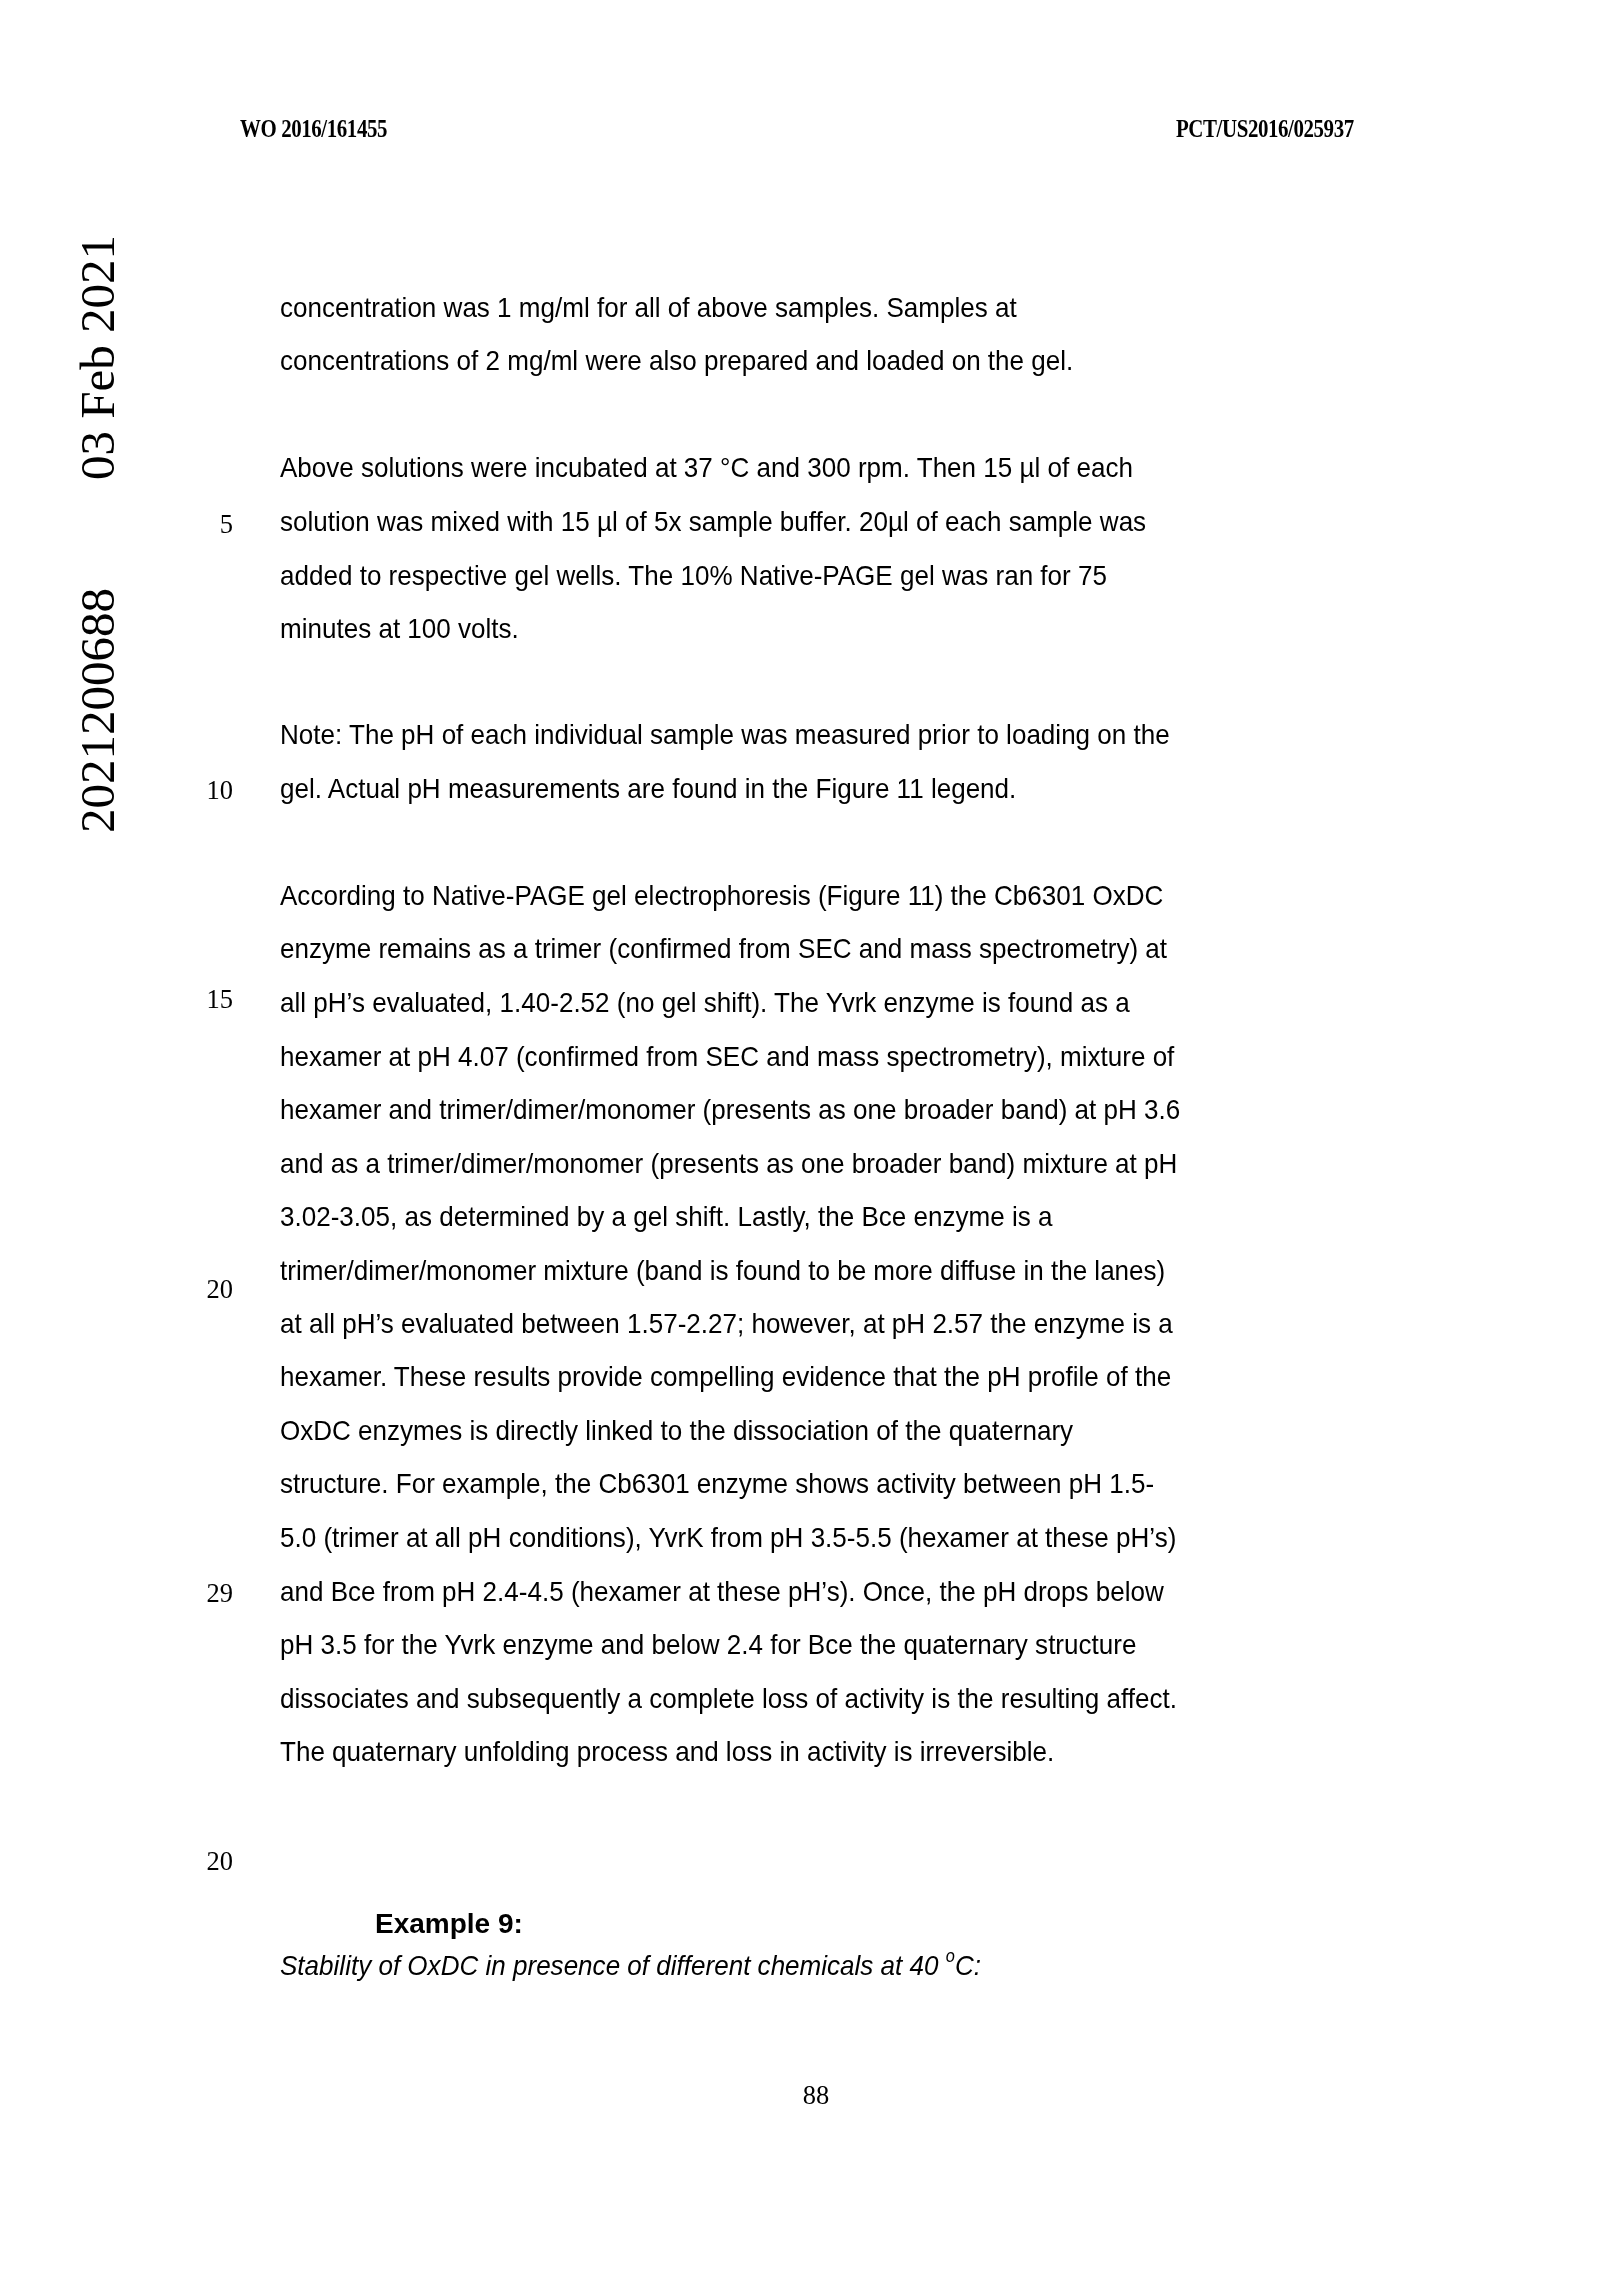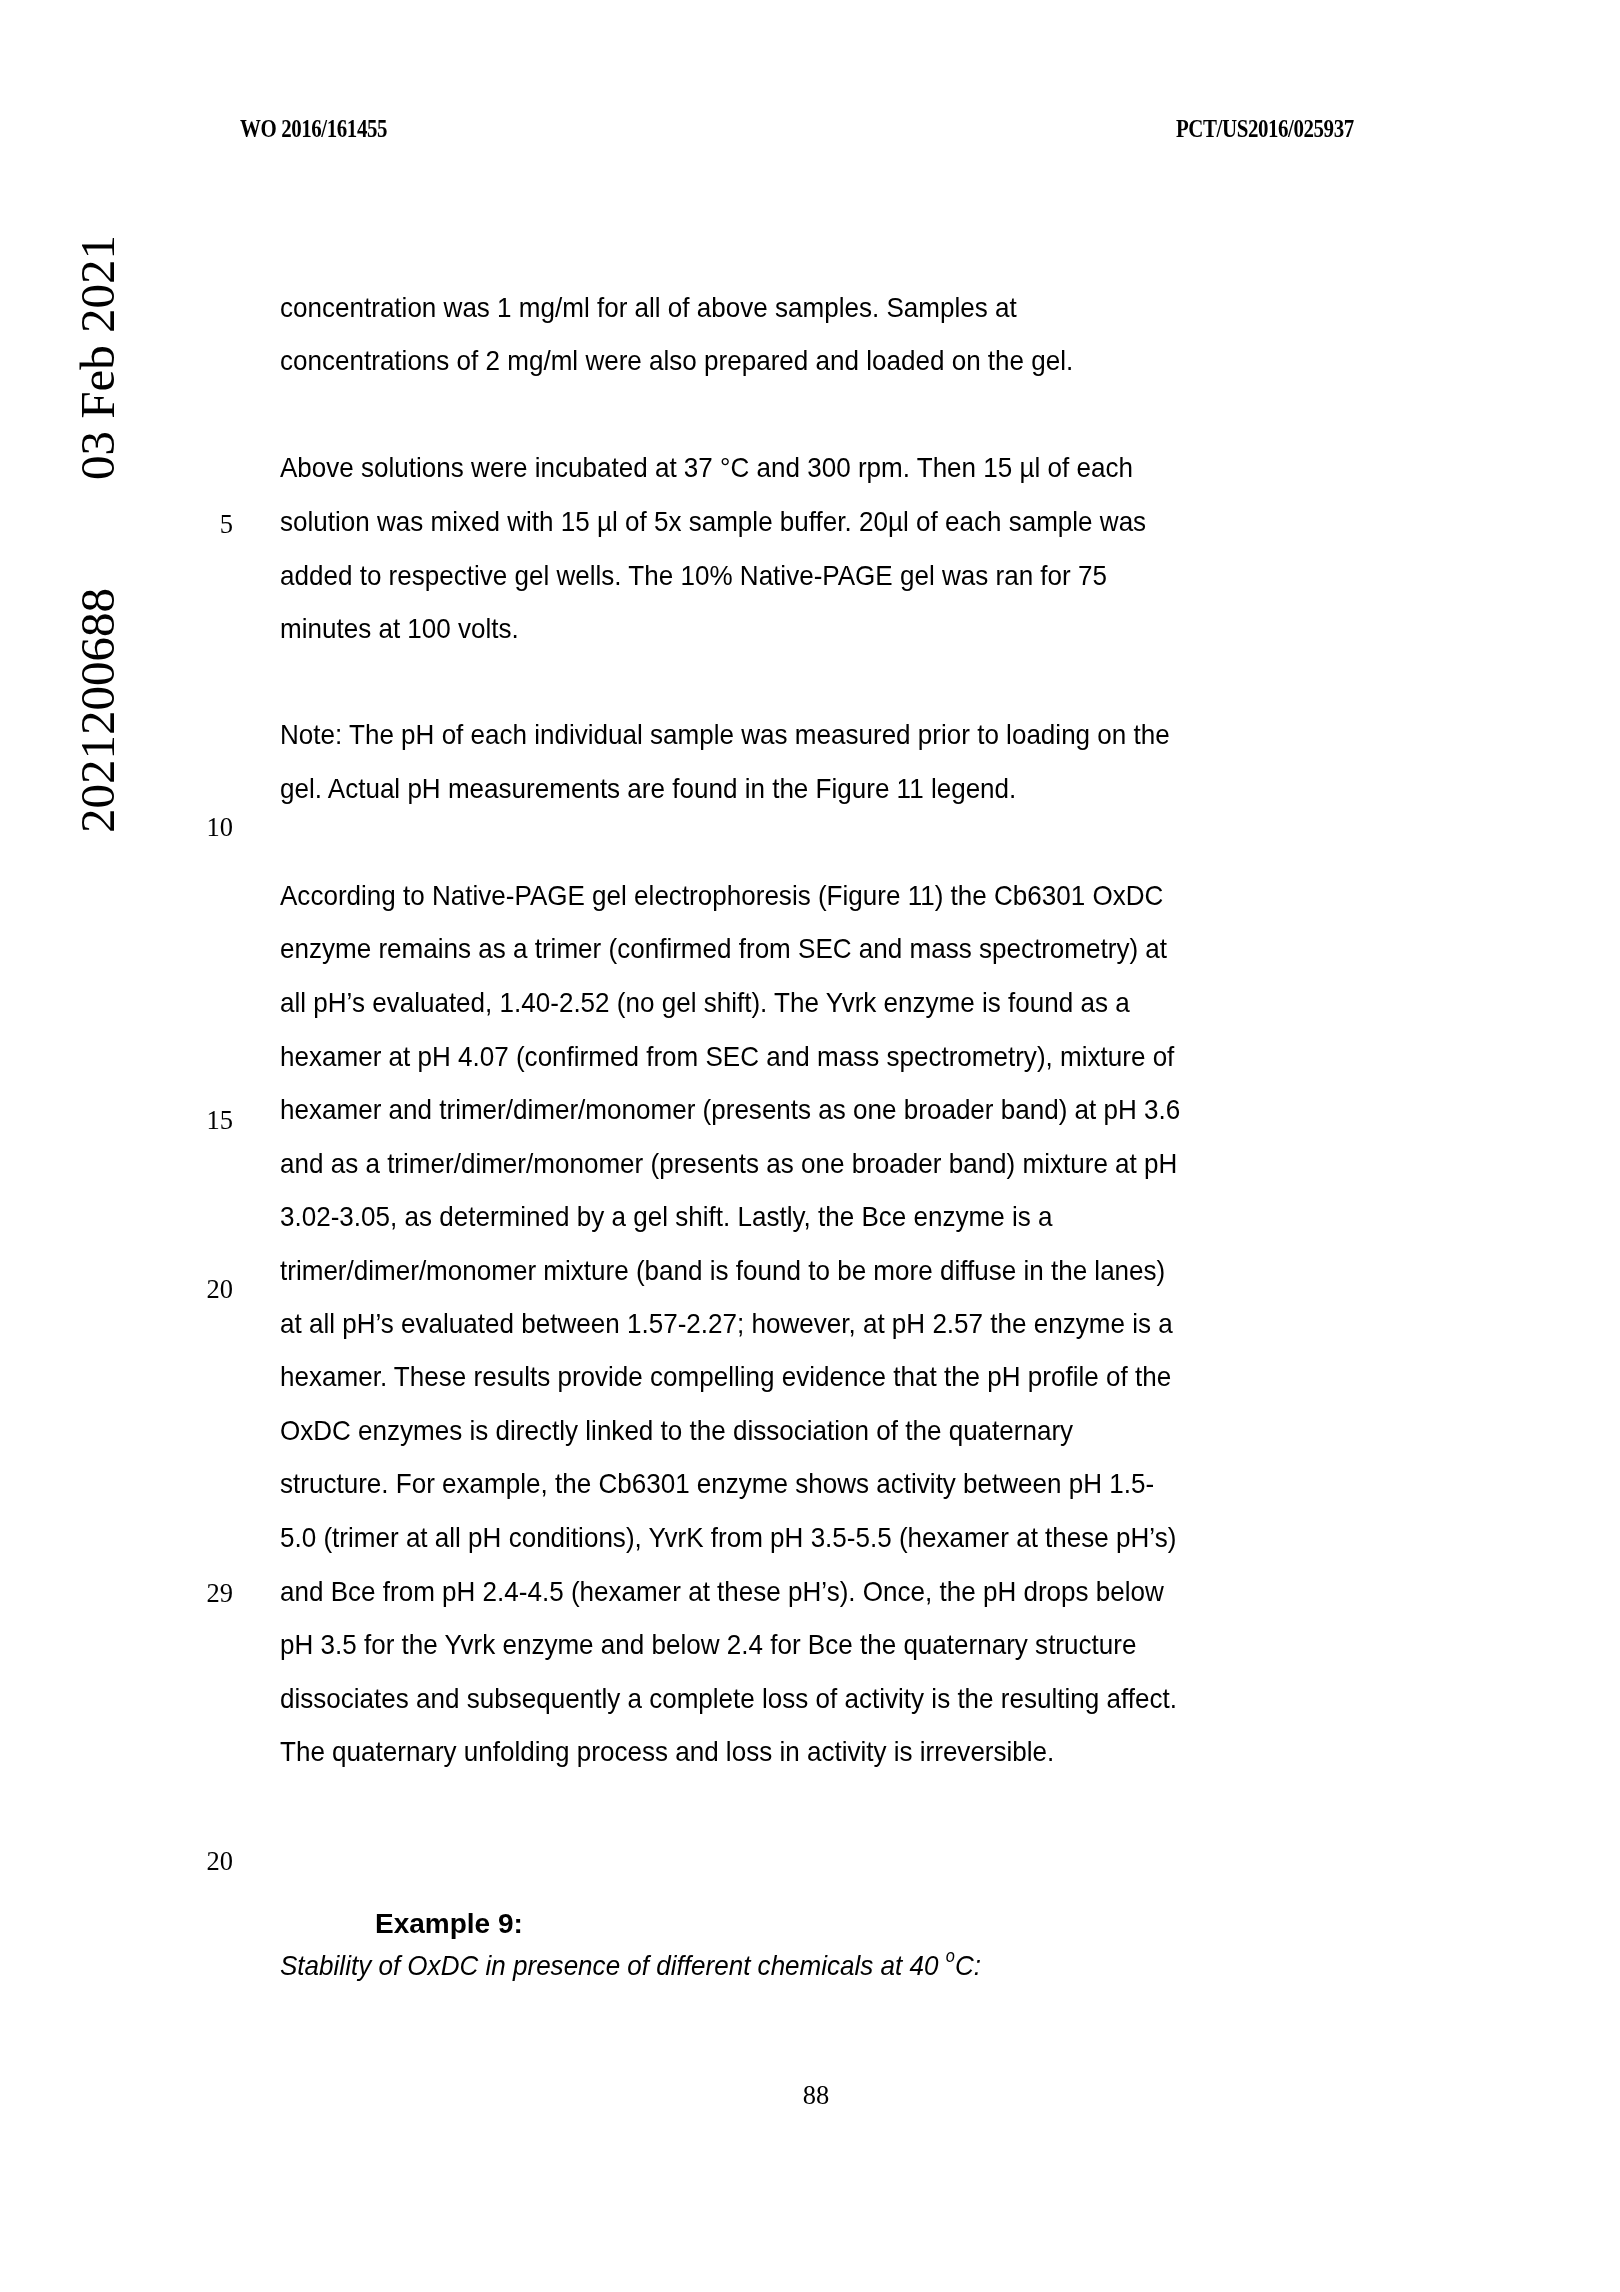--- a/index.html
+++ b/index.html
@@ -23,22 +23,22 @@
 
 <div class="hdr hdr-left">WO 2016/161455</div>
 <div class="hdr hdr-right">PCT/US2016/025937</div>
 
 <div class="stamp">
   <span class="date">03 Feb 2021</span>
   <span class="num">2021200688</span>
 </div>
 
 <div class="ln" style="top:509px">5</div>
-<div class="ln" style="top:812px">10</div>
-<div class="ln" style="top:1105px">15</div>
+<div class="ln" style="top:775px">10</div>
+<div class="ln" style="top:984px">15</div>
 <div class="ln" style="top:1274px">20</div>
 <div class="ln" style="top:1578px">29</div>
 <div class="ln" style="top:1846px">20</div>
 
 <div>
   <div class="line" style="top:292px">concentration was 1 mg/ml for all of above samples.  Samples at</div>
   <div class="line" style="top:345px">concentrations of 2 mg/ml were also prepared and loaded on the gel.</div>
 </div>
 
 <div>

